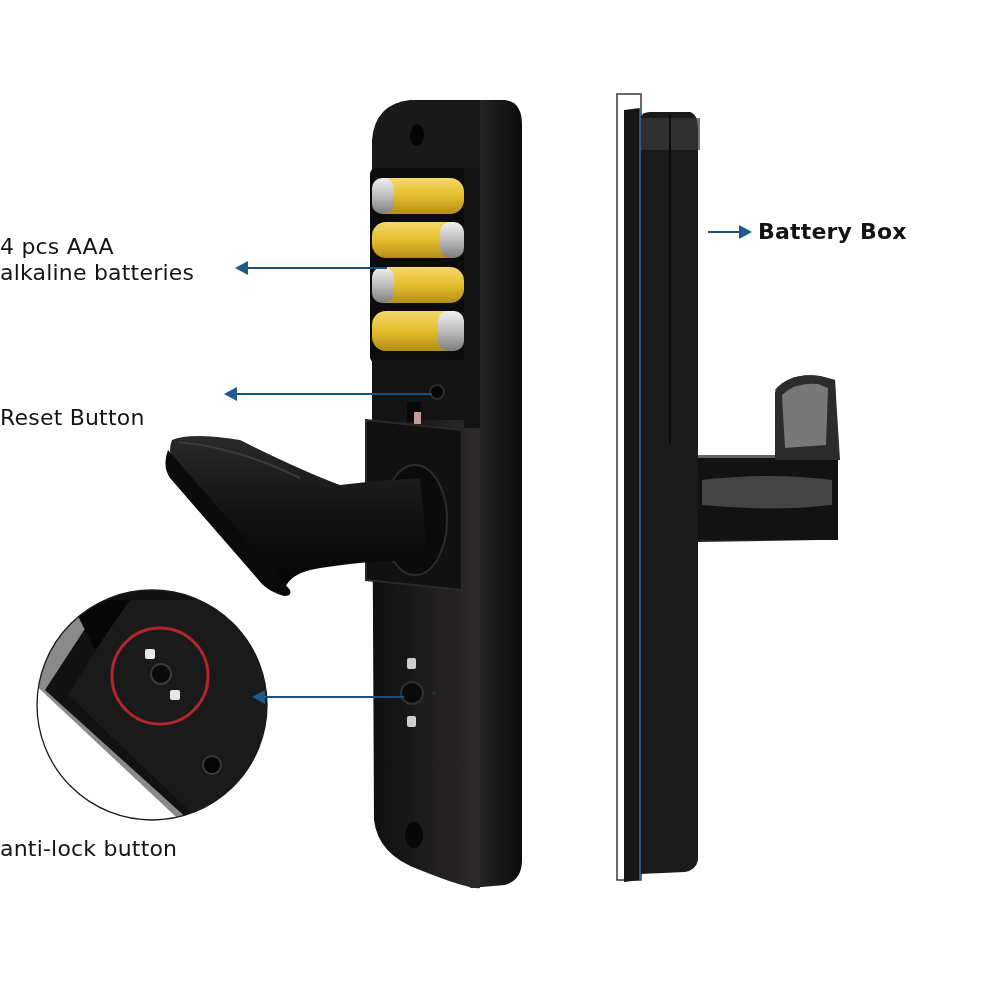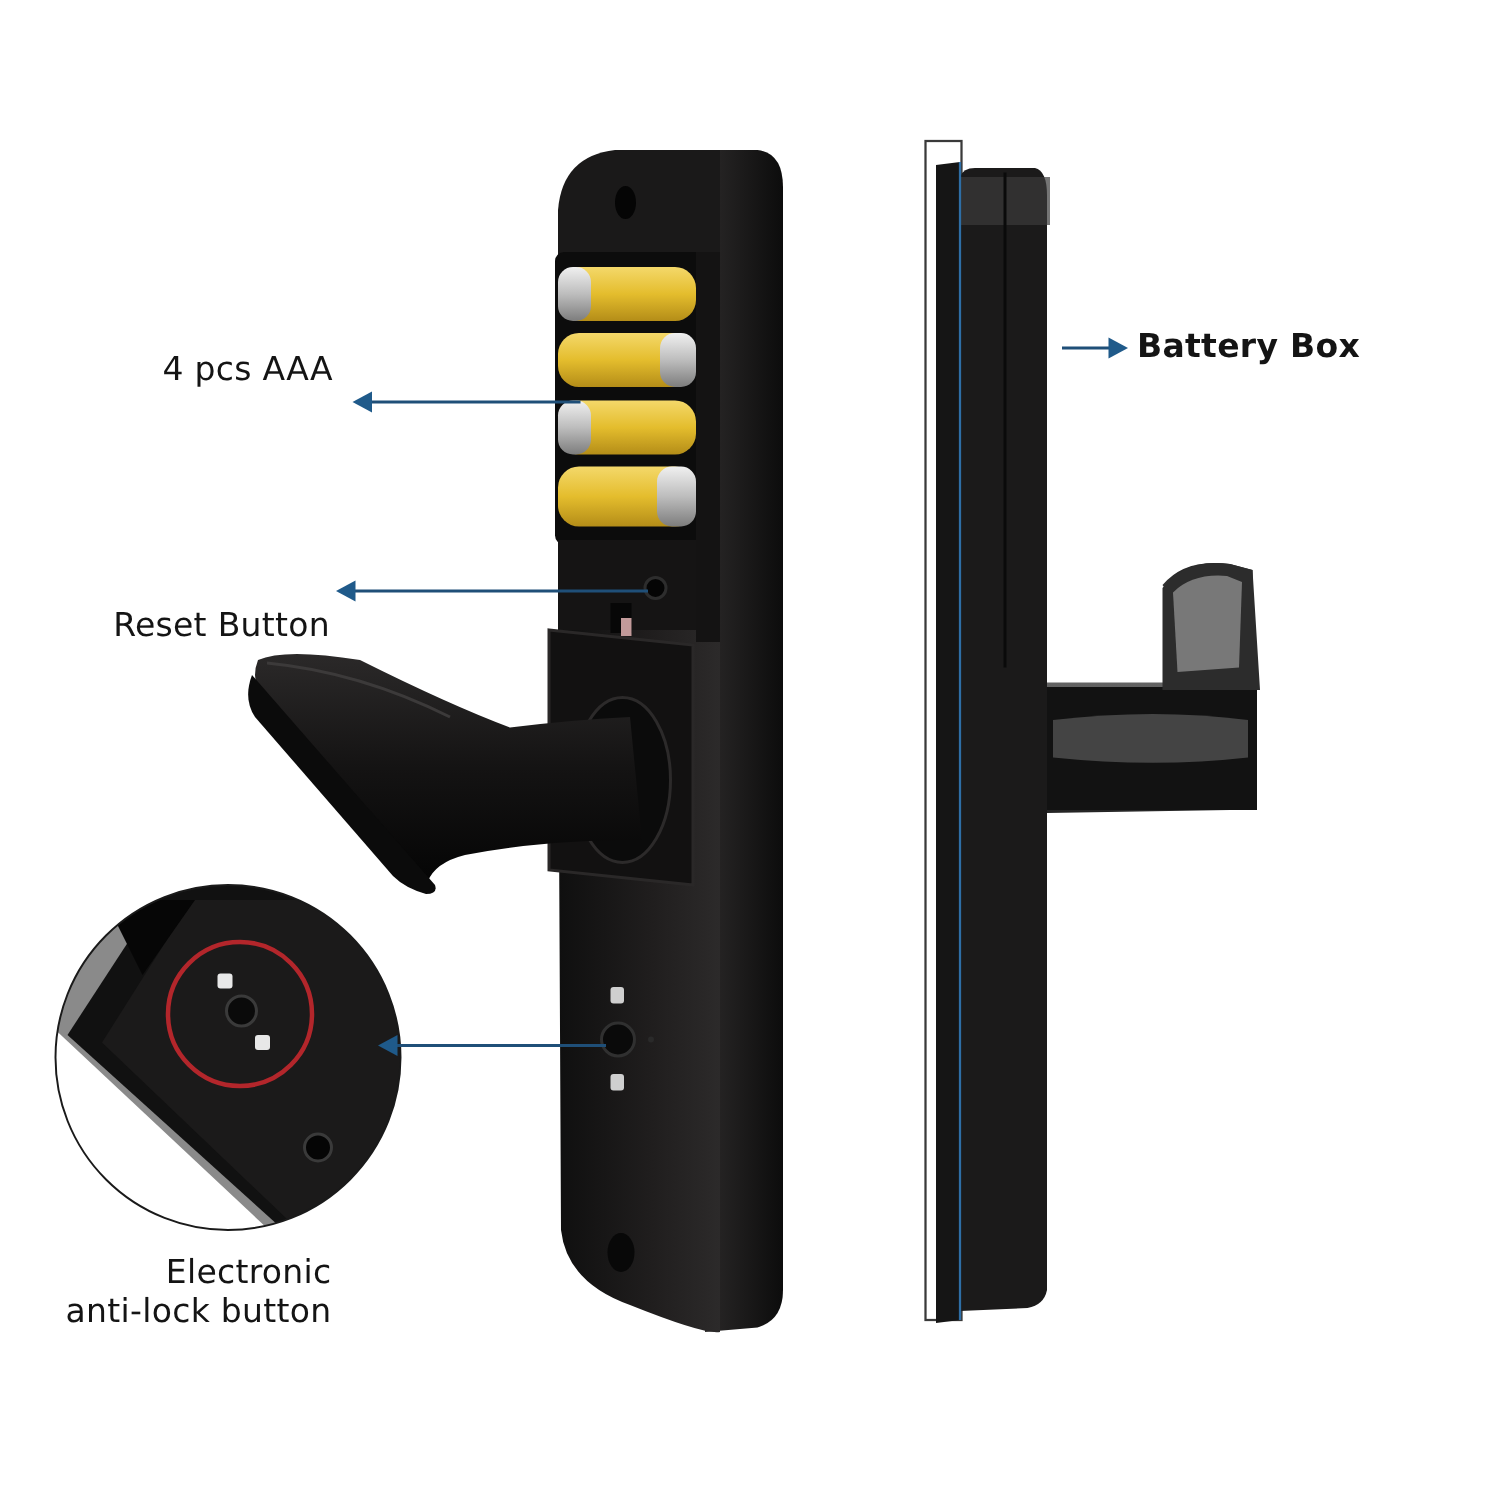--- a/index.html
+++ b/index.html
@@ -1,18 +1,18 @@
 <!DOCTYPE html>
 <html><head>
   <meta charset="utf-8">
   <style>
     html, body { margin:0; padding:0; background:#ffffff; }
     body { width:1000px; height:1000px; position:relative; overflow:hidden; font-family:"DejaVu Sans", sans-serif; }
     .label { position:absolute; color:#141414; font-size:22px; line-height:26px; letter-spacing:0.2px; }
-    .label.right { text-align:right; }
+    .label.right { text-align:left; }
     .arrow { position:absolute; height:2px; background:#1f4f78; }
     .arrow .head { position:absolute; top:-6px; width:0; height:0; border-top:7px solid transparent; border-bottom:7px solid transparent; }
     .arrow.left .head { left:-12px; border-right:13px solid #1f5a8a; }
     .arrow.right .head { right:-12px; border-left:13px solid #1f5a8a; }
     svg { position:absolute; left:0; top:0; }
   </style>
 </head>
 <body>
 
 <svg width="1000" height="1000" viewBox="0 0 1000 1000">
@@ -132,20 +132,21 @@
     <circle cx="160" cy="676" r="48" fill="none" stroke="#b3262b" stroke-width="3"></circle>
     <rect x="145" y="649" width="10" height="10" rx="2" fill="#e8e8e8"></rect>
     <circle cx="161" cy="674" r="10" fill="#0a0a0a" stroke="#3a3a3a" stroke-width="2"></circle>
     <rect x="170" y="690" width="10" height="10" rx="2" fill="#e8e8e8"></rect>
     <circle cx="212" cy="765" r="9" fill="#050505" stroke="#3a3a3a" stroke-width="2"></circle>
   </g>
 </svg>
 
 <div class="label right" style="left:0; top:234px; width:222px;">
   <div>4 pcs AAA</div>
+  <div>alkaline batteries</div>
 </div>
 <div class="arrow left" style="left:247px; top:267px; width:140px;">
     <span class="head"></span>
   </div>
 
 <div class="label right" style="left:0; top:379px; width:220px;margin-top:26px;">
   <div>Reset Button</div>
 </div>
 <div class="arrow left" style="left:236px; top:393px; width:196px;">
     <span class="head"></span>
@@ -156,15 +157,14 @@
   </div>
 <div class="label" style="left:758px; top:219px; width:200px;font-weight:bold;">
   <div>Battery Box</div>
 </div>
 
 <div class="arrow left" style="left:264px; top:696px; width:140px;">
     <span class="head"></span>
   </div>
 
 <div class="label right" style="left:0; top:836px; width:221px;">
-  <div>Electronic</div>
   <div>anti-lock button</div>
 </div>
 
 </body></html>

